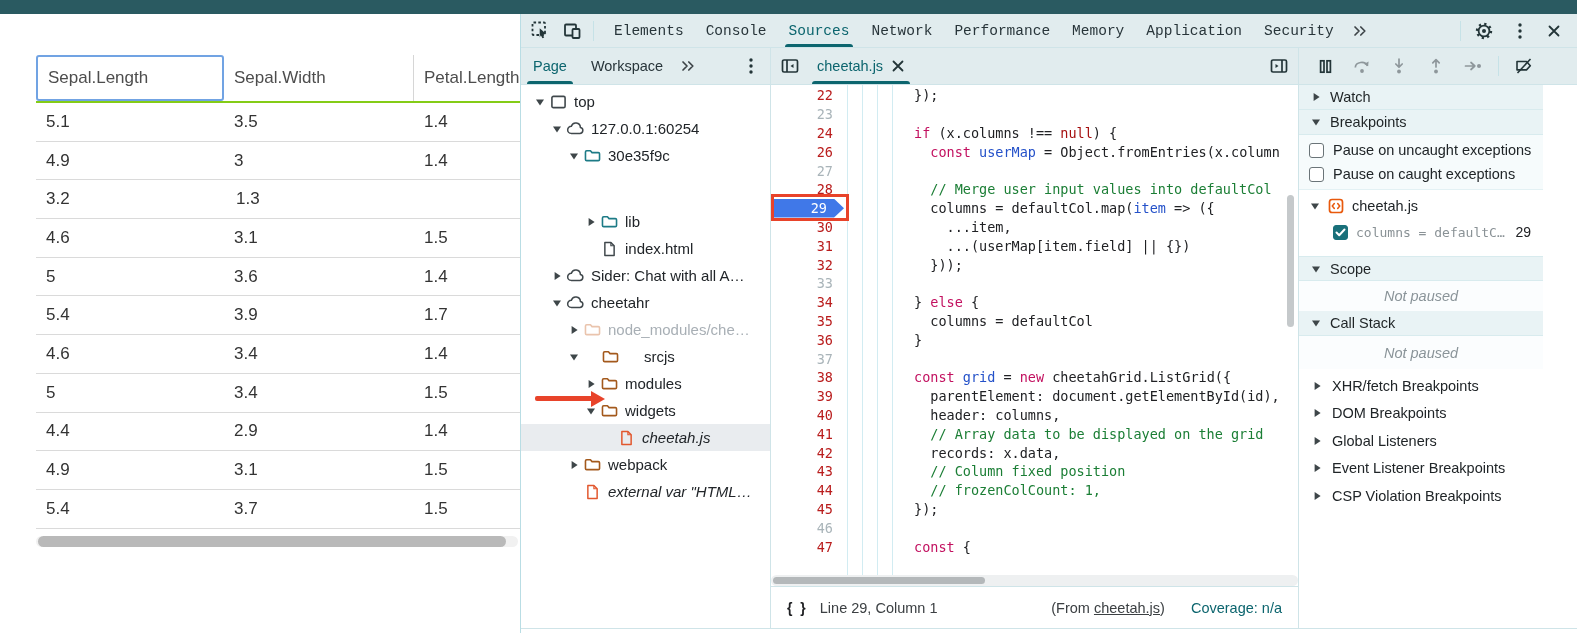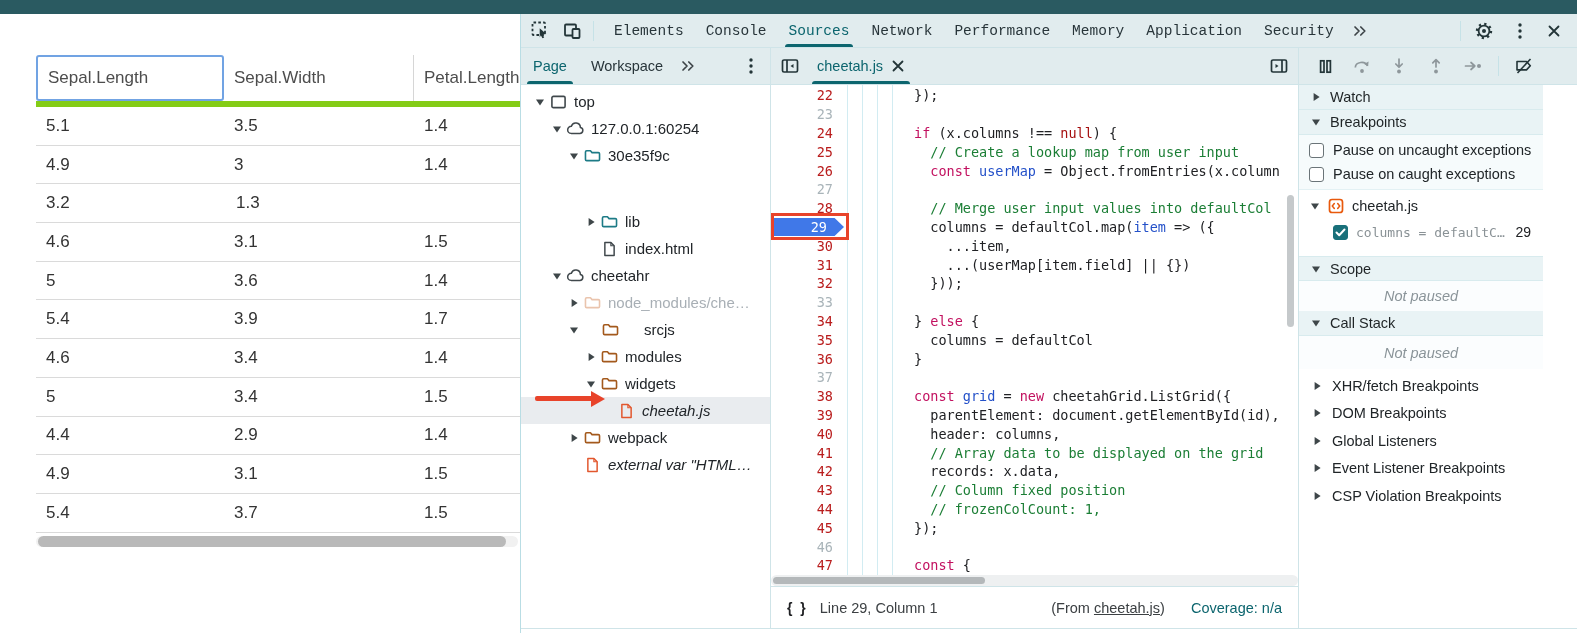--- a/index.html
+++ b/index.html
@@ -3,21 +3,21 @@
 <meta charset="utf-8">
 <style>
   html,body{margin:0;padding:0;background:#fff;}
   .screen{position:relative;width:1577px;height:633px;background:#fff;overflow:hidden;
           font-family:"Liberation Sans",sans-serif;-webkit-font-smoothing:antialiased;}
   .topstrip{position:absolute;left:0;top:0;width:100%;height:14px;background:#2a5a61;}
 
   
   .webpage{position:absolute;left:0;top:14px;width:520px;height:619px;background:#fff;overflow:hidden;}
   .grid{position:absolute;left:36px;top:41px;width:484px;height:500px;overflow:hidden;}
-  .ghrow{display:flex;height:46px;border-bottom:6px solid #84cc16;}
+  .ghrow{display:flex;height:46px;border-bottom:2px solid #84cc16;}
   .gh{box-sizing:border-box;flex:none;display:flex;align-items:center;padding:0 10px;
       font-size:17px;color:#4d4d4d;border-right:1px solid #d6d6d6;background:#fff;}
   .gh.focused{border:2px solid #71a3e3;border-radius:3px;}
   .gr{display:flex;height:38.7px;border-bottom:1px solid #dadada;box-sizing:border-box;}
   .gc{flex:none;box-sizing:border-box;display:flex;align-items:center;padding:0 10px;font-size:17px;color:#333;}
   .gscroll{position:absolute;left:36px;top:522px;width:482px;height:11px;background:#f1f1f1;border-radius:6px;}
   .gscroll .thumb{position:absolute;left:2px;top:0;width:468px;height:11px;background:#b9b9b9;border-radius:6px;}
 
   
   .devtools{position:absolute;left:520px;top:14px;width:1057px;height:619px;background:#fff;
@@ -383,20 +383,33 @@
               <svg width="13" height="16" viewBox="0 0 14 17">
                 <path d="M2 1.5 h6.5 L12 5 v10.5 H2 Z" fill="none" stroke="currentColor" stroke-width="1.6" stroke-linejoin="round"></path>
                 <path d="M8.5 1.5 V5 H12" fill="none" stroke="currentColor" stroke-width="1.3"></path>
               </svg>
             </span>
             <span class="tlabel">index.html</span>
           </div>
           <div class="trow" style="padding-left: 29px;">
             <span class="tarrow">
               <svg width="10" height="10" viewBox="0 0 10 10">
+                <path d="M2.6 1 l6 4 -6 4 Z" fill="#3e4649"></path>
+              </svg>
+            </span>
+            <span class="ticon gray">
+              <svg width="19" height="15" viewBox="0 0 20 16">
+                <path d="M5.3 13.2 h9.3 a3.2 3.2 0 0 0 .6-6.35 A4.9 4.9 0 0 0 5.6 5.6 A3.7 3.7 0 0 0 5.3 13.2 Z" fill="none" stroke="currentColor" stroke-width="1.6" stroke-linejoin="round"></path>
+              </svg>
+            </span>
+            <span class="tlabel">Sider: Chat with all A…</span>
+          </div>
+          <div class="trow" style="padding-left: 29px;">
+            <span class="tarrow">
+              <svg width="10" height="10" viewBox="0 0 10 10">
                 <path d="M1 2.6 h8 L5 8.4 Z" fill="#3e4649"></path>
               </svg>
             </span>
             <span class="ticon gray">
               <svg width="19" height="15" viewBox="0 0 20 16">
                 <path d="M5.3 13.2 h9.3 a3.2 3.2 0 0 0 .6-6.35 A4.9 4.9 0 0 0 5.6 5.6 A3.7 3.7 0 0 0 5.3 13.2 Z" fill="none" stroke="currentColor" stroke-width="1.6" stroke-linejoin="round"></path>
               </svg>
             </span>
             <span class="tlabel">cheetahr</span>
           </div>
@@ -501,24 +514,20 @@
               <span class="ln">22</span>
               <span class="ctext"><span class="tok-p">});</span></span>
             </div>
             <div class="crow empty">
               <span class="ln">23</span>
               <span class="ctext"></span>
             </div>
             <div class="crow">
               <span class="ln">24</span>
               <span class="ctext"><span class="tok-k">if</span><span class="tok-p"> (x.columns !== </span><span class="tok-n">null</span><span class="tok-p">) {</span></span>
-            </div>
-            <div class="crow">
-              <span class="ln">25</span>
-              <span class="ctext"><span class="tok-c">  // Create a lookup map from user input</span></span>
             </div>
             <div class="crow">
               <span class="ln">26</span>
               <span class="ctext"><span class="tok-k">  const</span><span class="tok-p"> </span><span class="tok-v">userMap</span><span class="tok-p"> = Object.fromEntries(x.column</span></span>
             </div>
             <div class="crow empty">
               <span class="ln">27</span>
               <span class="ctext"></span>
             </div>
             <div class="crow">

